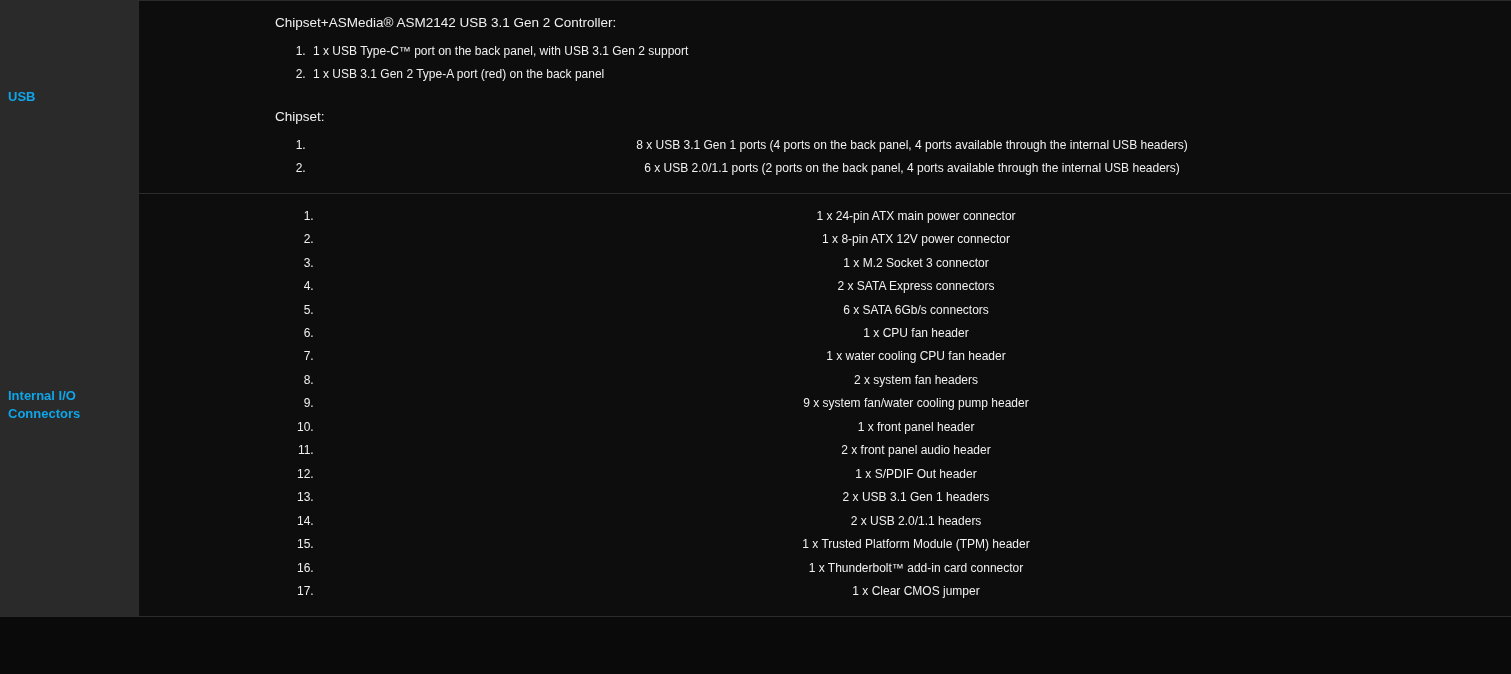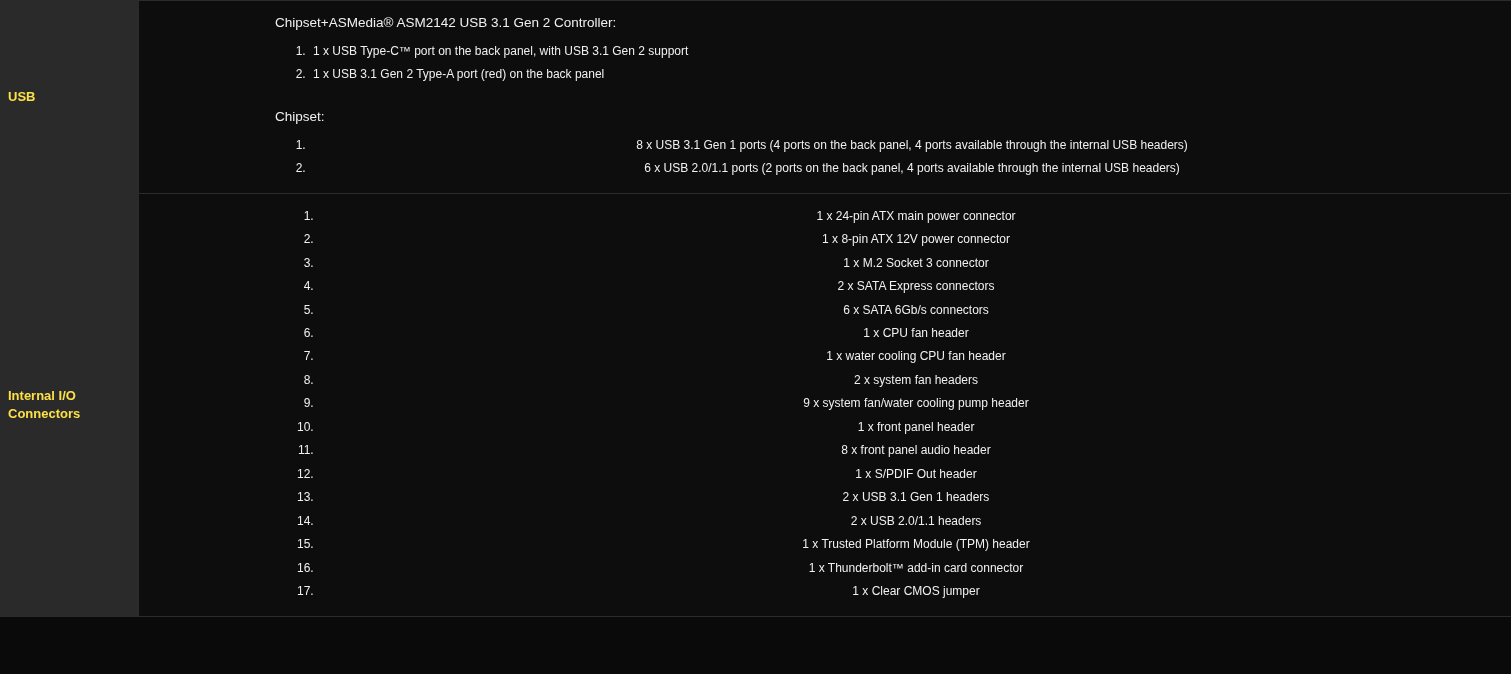--- a/index.html
+++ b/index.html
@@ -22,21 +22,21 @@
     border-bottom: 1px solid #2b2b2b;
   }
   .label-cell {
     width: 130px;
     background: #2a2a2a;
     vertical-align: middle;
     padding: 10px 0 10px 8px;
     font-size: 13px;
     font-weight: bold;
     line-height: 1.35;
-    color: #fde047;
+    color: #0ea5e9;
     border-right: 1px solid #2b2b2b;
   }
   .content-cell {
     background: #0d0d0d;
     vertical-align: top;
     padding: 10px 0 12px 136px;
     font-size: 13.5px;
     line-height: 1.55;
     color: #f0f0f0;
   }
@@ -109,21 +109,21 @@
           <li>1 x 24-pin ATX main power connector</li>
           <li>1 x 8-pin ATX 12V power connector</li>
           <li>1 x M.2 Socket 3 connector</li>
           <li>2 x SATA Express connectors</li>
           <li>6 x SATA 6Gb/s connectors</li>
           <li>1 x CPU fan header</li>
           <li>1 x water cooling CPU fan header</li>
           <li>2 x system fan headers</li>
           <li>9 x system fan/water cooling pump header</li>
           <li>1 x front panel header</li>
-          <li>8 x front panel audio header</li>
+          <li>2 x front panel audio header</li>
           <li>1 x S/PDIF Out header</li>
           <li>2 x USB 3.1 Gen 1 headers</li>
           <li>2 x USB 2.0/1.1 headers</li>
           <li>1 x Trusted Platform Module (TPM) header</li>
           <li>1 x Thunderbolt™ add-in card connector</li>
           <li>1 x Clear CMOS jumper</li>
         </ol>
       </td>
     </tr>
   </tbody>

